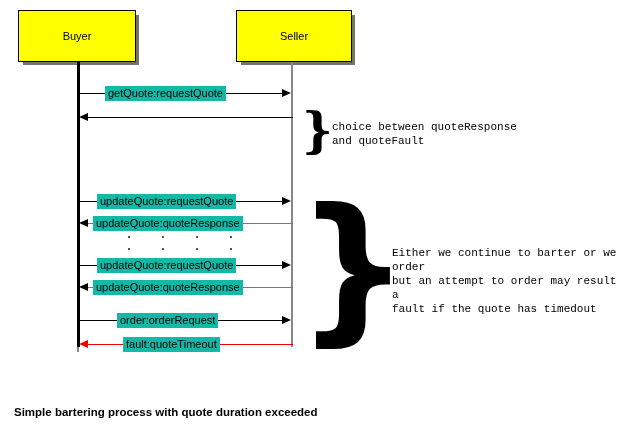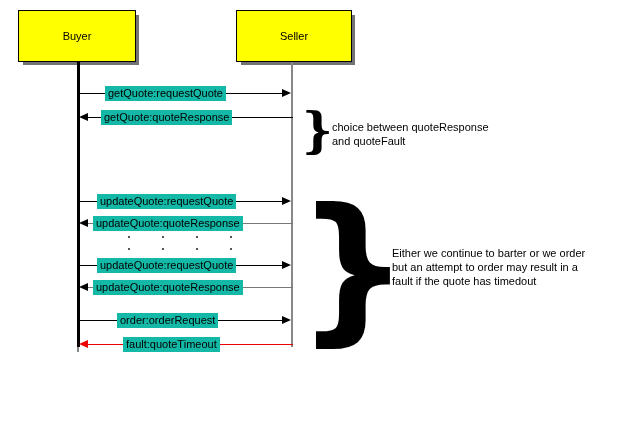--- a/index.html
+++ b/index.html
@@ -123,20 +123,21 @@
     transform-origin: center center;
   }
 
   
   .annotation {
     position: absolute;
     font-size: 11px;
     line-height: 14px;
     color: #000000;
     white-space: pre-line;
+    font-family: Liberation Mono, monospace;
   }
 
   
   .caption {
     position: absolute;
     font-size: 11.5px;
     line-height: 15px;
     font-weight: bold;
     color: #000000;
     white-space: nowrap;
@@ -162,21 +163,20 @@
 
   <div class="msg" style="left:79px; top:86px; width:215px;">
     <div class="msg-line" style="left:0px; width:205px;"></div>
     <div class="arrow-head right" style="left:203px;"></div>
     <div class="msg-label" style="left:26px;">getQuote:requestQuote</div>
   </div>
 
   <div class="msg" style="left:79px; top:110px; width:215px;">
     <div class="msg-line" style="left:9px; width:205px;"></div>
     <div class="arrow-head left" style="left:0px;"></div>
-    <div class="msg-label" style="left:22px;">getQuote:quoteResponse</div>
   </div>
 
   <div class="msg" style="left:79px; top:194px; width:215px;">
     <div class="msg-line" style="left:0px; width:205px;"></div>
     <div class="arrow-head right" style="left:203px;"></div>
     <div class="msg-label" style="left:18px;">updateQuote:requestQuote</div>
   </div>
 
   <div class="msg" style="left:79px; top:216px; width:215px;">
     <div class="msg-line gray" style="left:9px; width:205px;"></div>
@@ -226,14 +226,15 @@
   <div class="annotation" style="left:332px; top:120px; width:230px;">choice between quoteResponse
 and quoteFault</div>
 
   <div class="brace" style="left:296px; top:188px; font-size:160px; font-family:'DejaVu Sans', sans-serif; font-weight:bold;">}</div>
 
   <div class="annotation" style="left:357px; top:246px; width:250px;margin-left:35px;">Either we continue to barter or we order
 but an attempt to order may result in a
 fault if the quote has timedout</div>
 
 
+  <div class="caption" style="left:14px; top:405px;">Simple bartering process with quote duration exceeded</div>
 
 </div>
 
 </body></html>

